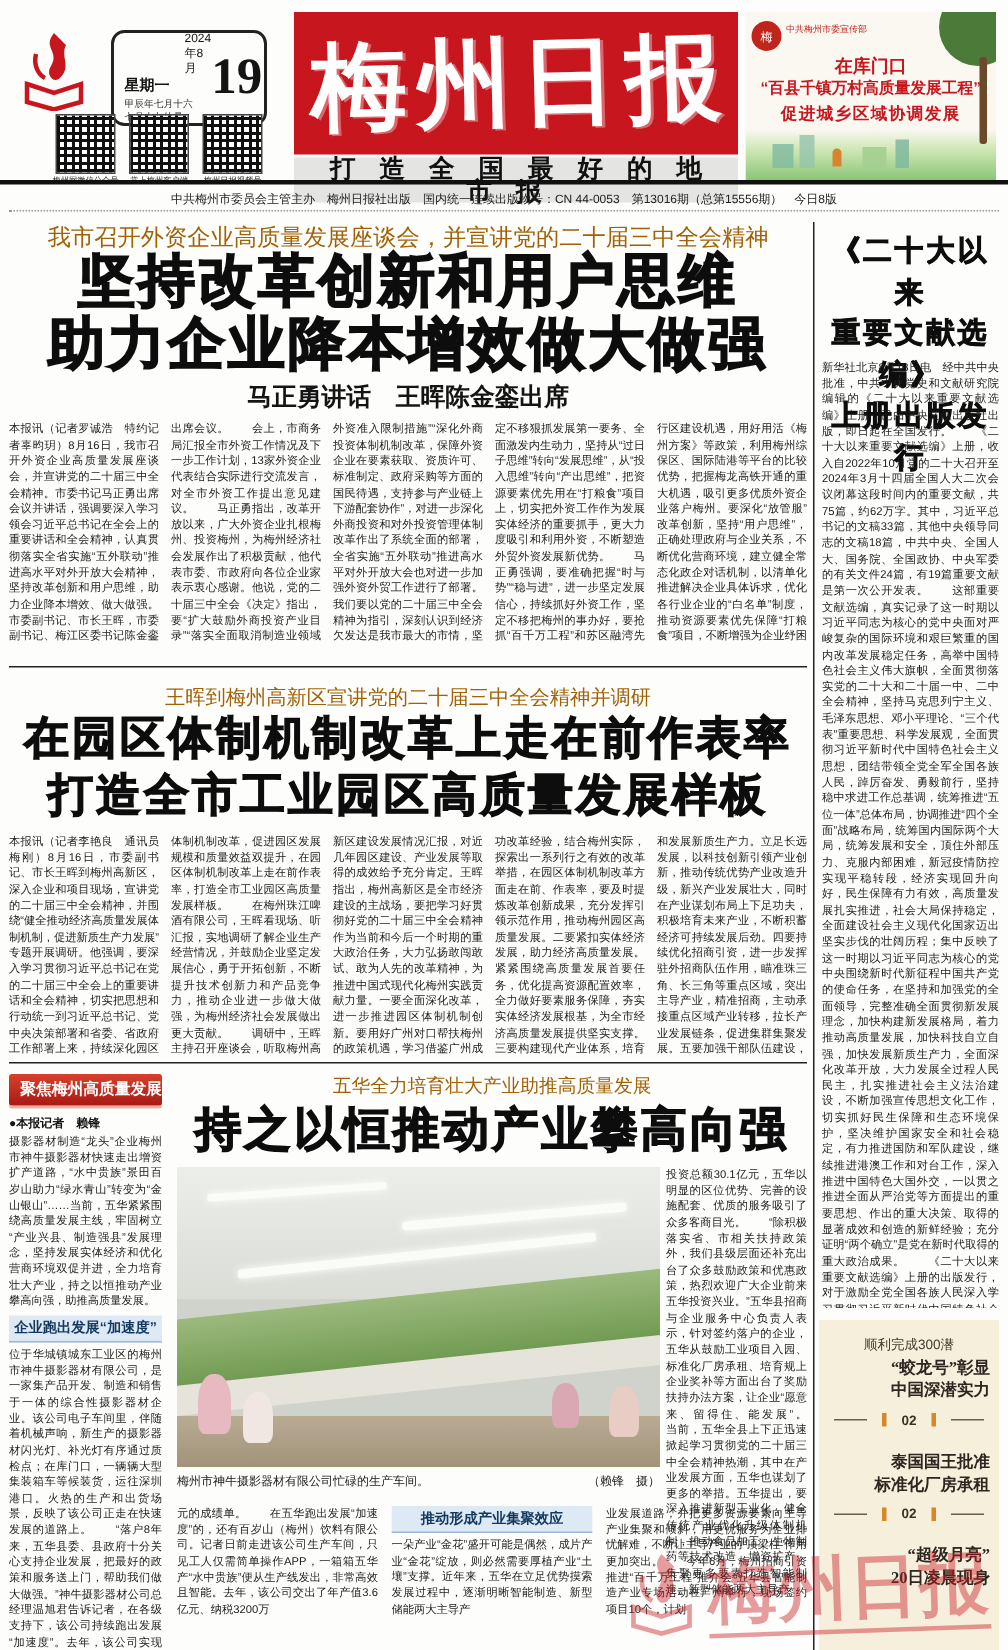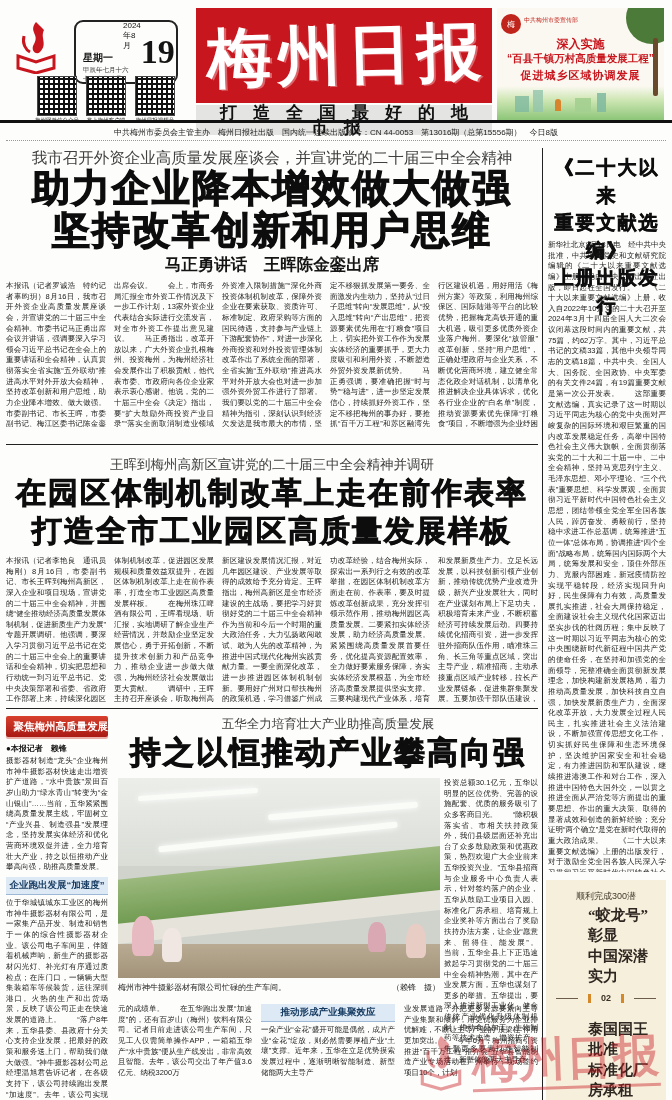--- a/index.html
+++ b/index.html
@@ -46,21 +46,21 @@
   .promo-b3{position:absolute;bottom:8px;left:78px;width:16px;height:14px;background:#a3cf90;opacity:.9;}
   .promo-b4{position:absolute;bottom:8px;left:100px;width:9px;height:19px;background:#7fb9a0;opacity:.85;}
   .promo-fig{position:absolute;bottom:9px;left:58px;width:6px;height:12px;background:#d8842c;border-radius:3px 3px 0 0;}
   .promo-tree{position:absolute;right:-14px;top:-16px;width:52px;height:52px;border-radius:50%;background:#4c7a38;}
   .promo-trunk{position:absolute;right:6px;top:30px;width:5px;height:58px;background:#6b4a2b;border-radius:2px;}
   .head-rule{left:0;top:120px;width:672px;height:3px;background:#111;}
   .publisher{left:0;top:127px;width:672px;text-align:center;font-size:8px;color:#222;}
   .dotline{left:6px;top:140px;width:660px;border-top:1px dotted #999;}
 
   
-  .kicker{text-align:center;color:#404040;}
+  .kicker{text-align:center;color:#a16207;}
   .headline{text-align:center;font-weight:900;color:#0d0d0d;}
   .bodytext{font-size:7.5px;line-height:1.42;text-align:justify;color:#1c1c1c;overflow:hidden;}
   .cols5{column-count:5;column-gap:8px;}
   .rule-h{background:#222;height:1px;}
   .rule-v{background:#222;width:1px;}
 
   
   .s1-kicker{left:6px;top:148px;width:532px;font-size:15.5px;}
   .s1-headline{left:6px;top:168px;width:532px;font-size:38px;line-height:1.1;letter-spacing:2px;
                font-family:"Liberation Sans",sans-serif;-webkit-text-stroke:1.2px #0d0d0d;}
@@ -104,22 +104,22 @@
   .rule-main-v{left:542px;top:148px;height:952px;}
   .r-title{left:548px;top:154px;width:118px;text-align:center;font-size:19px;font-weight:900;
            font-family:"Liberation Serif",serif;line-height:1.45;letter-spacing:2px;-webkit-text-stroke:.6px #0d0d0d;}
   .r-body{left:548px;top:240px;width:118px;height:632px;}
 
   
   .teaser-box{left:546px;top:880px;width:120px;height:220px;background:#f6efdb;box-sizing:border-box;
               padding:10px 6px 6px;display:flex;flex-direction:column;}
   .teaser{margin-bottom:6px;}
   .t-kicker{text-align:center;font-size:9px;color:#42382c;margin-bottom:2px;}
-  .t-title{text-align:left;font-size:15px;font-weight:900;color:#2e2620;line-height:1.35;
-           white-space:pre-line;font-family:"Liberation Serif",serif;margin-left:36px;}
+  .t-title{text-align:right;font-size:11px;font-weight:900;color:#2e2620;line-height:1.35;
+           white-space:pre-line;font-family:"Liberation Serif",serif;}
   .t-div{display:flex;align-items:center;justify-content:center;gap:10px;margin:7px 4px 10px;}
   .t-line{flex:1;height:1px;background:#6b5d4a;}
   .t-tick{width:3px;height:9px;background:#d4882a;}
   .t-page{font-size:9px;font-weight:bold;color:#3a3024;}
 
   
   .watermark{left:414px;top:1022px;width:258px;height:78px;opacity:.42;pointer-events:none;
              display:flex;align-items:center;gap:4px;color:#c8161e;}
   .wm-text{font-family:"Liberation Serif",serif;font-weight:bold;font-size:46px;letter-spacing:1px;
            transform:rotate(-2deg);border-bottom:3px solid #c8161e;line-height:1.15;}
@@ -161,42 +161,42 @@
   </div>
 
   <div class="abs masthead">
     <span class="mast-title">梅州日报</span>
   </div>
   <div class="abs slogan">打造全国最好的地市报</div>
 
   <div class="abs promo">
     <div class="promo-seal">梅</div>
     <div class="promo-seal-text">中共梅州市委宣传部</div>
-    <div class="promo-l1">深入实施</div>
+    <div class="promo-l1">在库门口</div>
     <div class="promo-l2">“百县千镇万村高质量发展工程”</div>
     <div class="promo-l3">促进城乡区域协调发展</div>
     <div class="promo-hills">
       <div class="promo-b1"></div>
       <div class="promo-b2"></div>
       <div class="promo-b3"></div>
       <div class="promo-b4"></div>
       <div class="promo-fig"></div>
     </div>
     <div class="promo-tree"></div>
     <div class="promo-trunk"></div>
   </div>
 
   <div class="abs head-rule"></div>
   <div class="abs publisher">中共梅州市委员会主管主办　梅州日报社出版　国内统一连续出版物号：CN 44-0053　第13016期（总第15556期）　今日8版</div>
   <div class="abs dotline"></div>
 
   <div class="abs kicker s1-kicker">我市召开外资企业高质量发展座谈会，并宣讲党的二十届三中全会精神</div>
   <div class="abs headline s1-headline">
+    <div>坚持改革创新和用户思维</div>
     <div>助力企业降本增效做大做强</div>
-    <div>坚持改革创新和用户思维</div>
   </div>
   <div class="abs s1-subhead serif">马正勇讲话　王晖陈金銮出席</div>
   <div class="abs bodytext cols5 s1-body">本报讯（记者罗诚浩　特约记者辜昀玥）8月16日，我市召开外资企业高质量发展座谈会，并宣讲党的二十届三中全会精神。市委书记马正勇出席会议并讲话，强调要深入学习领会习近平总书记在全会上的重要讲话和全会精神，认真贯彻落实全省实施“五外联动”推进高水平对外开放大会精神，坚持改革创新和用户思维，助力企业降本增效、做大做强。市委副书记、市长王晖，市委副书记、梅江区委书记陈金銮出席会议。　　会上，市商务局汇报全市外资工作情况及下一步工作计划，13家外资企业代表结合实际进行交流发言，对全市外资工作提出意见建议。　　马正勇指出，改革开放以来，广大外资企业扎根梅州、投资梅州，为梅州经济社会发展作出了积极贡献，他代表市委、市政府向各位企业家表示衷心感谢。他说，党的二十届三中全会《决定》指出，要“扩大鼓励外商投资产业目录”“落实全面取消制造业领域外资准入限制措施”“深化外商投资体制机制改革，保障外资企业在要素获取、资质许可、标准制定、政府采购等方面的国民待遇，支持参与产业链上下游配套协作”，对进一步深化外商投资和对外投资管理体制改革作出了系统全面的部署，全省实施“五外联动”推进高水平对外开放大会也对进一步加强外资外贸工作进行了部署。我们要以党的二十届三中全会精神为指引，深刻认识到经济欠发达是我市最大的市情，坚定不移狠抓发展第一要务、全面激发内生动力，坚持从“过日子思维”转向“发展思维”，从“投入思维”转向“产出思维”，把资源要素优先用在“打粮食”项目上，切实把外资工作作为发展实体经济的重要抓手，更大力度吸引和利用外资，不断塑造外贸外资发展新优势。　　马正勇强调，要准确把握“时与势”“稳与进”，进一步坚定发展信心，持续抓好外资工作，坚定不移把梅州的事办好，要抢抓“百千万工程”和苏区融湾先行区建设机遇，用好用活《梅州方案》等政策，利用梅州综保区、国际陆港等平台的比较优势，把握梅龙高铁开通的重大机遇，吸引更多优质外资企业落户梅州。要深化“放管服”改革创新，坚持“用户思维”，正确处理政府与企业关系，不断优化营商环境，建立健全常态化政企对话机制，以清单化推进解决企业具体诉求，优化各行业企业的“白名单”制度，推动资源要素优先保障“打粮食”项目，不断增强为企业纾困解难的工作紧迫感，想企业之所想、急企业之所急，想方设法为企业降本增效，推动企业高质量发展。希望广大外资企业家树牢创新意识和打造百年企业的恒心壮志，在商业模式创新、技术创新、人才管理等方面开拓下功夫，建立现代企业管理制度，摒弃“小农意识”，推动企业做大做强。同时，发挥好桥梁纽带作用，引导总部把更多订单、产能放到梅州，积极融入产业链供应链上下游，带动更多企业来梅投资兴业，实现共赢发展。　　市领导曾永祥参加会议，各县（市、区）主要负责同志和中央、省驻梅有关单位负责同志参加会议。</div>
   <div class="abs rule-h rule1"></div>
 
   <div class="abs kicker s2-kicker">王晖到梅州高新区宣讲党的二十届三中全会精神并调研</div>
   <div class="abs headline s2-headline">
     <div>在园区体制机制改革上走在前作表率</div>
     <div>打造全市工业园区高质量发展样板</div>
   </div>

